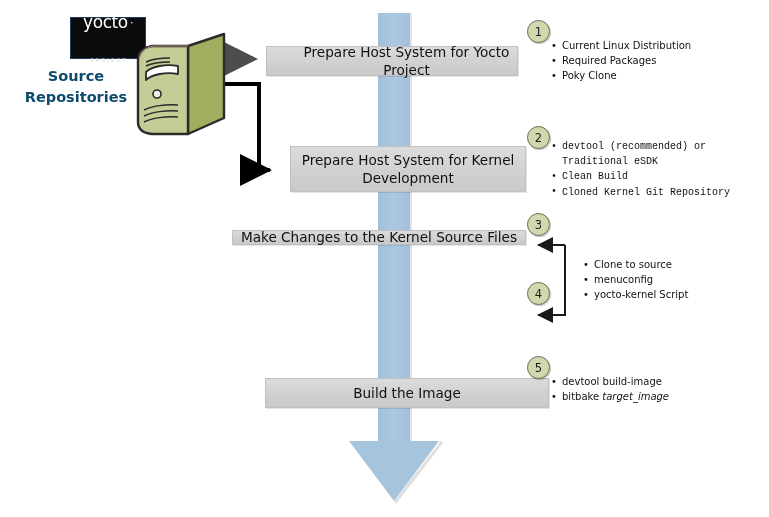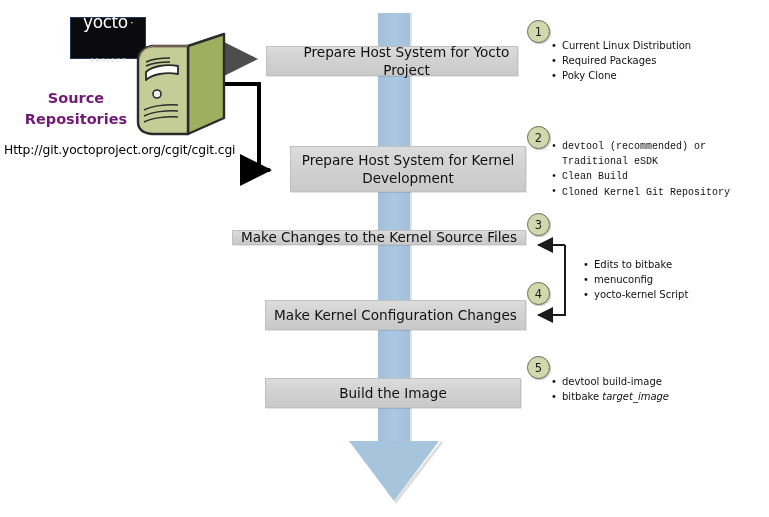--- a/index.html
+++ b/index.html
@@ -65,22 +65,21 @@
   }
 
   
   #source-repos-label {
     left: 14px; top: 66px;
     width: 124px;
     text-align: center;
     font-size: 14.5px;
     font-weight: bold;
     line-height: 1.45;
-    color: #701a75;
-    margin-top: 22px;
+    color: #0c4a6e;
   }
   #repo-url {
     left: 4px; top: 143px;
     font-size: 12.3px;
     color: #000;
     white-space: nowrap;
     letter-spacing: -0.1px;
   }
 
   
@@ -97,21 +96,21 @@
     text-align: center;
     font-size: 13.6px;
     color: #111;
     line-height: 1.35;
     box-shadow: 1px 1px 0 rgba(0,0,0,0.10);
   }
   #box-host-yocto       { left: 266px; top: 46px;  width: 252px; height: 30px; padding-left: 29px; }
   #box-host-kernel      { left: 290px; top: 146px; width: 236px; height: 46px; }
   #box-kernel-source    { left: 232px; top: 230px; width: 294px; height: 15px; }
   #box-kernel-config    { left: 265px; top: 300px; width: 261px; height: 30px; }
-  #box-build-image      { left: 265px; top: 378px; width: 256px; height: 30px; }
+  #box-build-image      { left: 265px; top: 378px; width: 284px; height: 30px; }
 
   
   .step-circle {
     width: 23px; height: 23px;
     border-radius: 50%;
     background: #d2d8ad;
     border: 1.4px solid #6d6f52;
     box-sizing: border-box;
     display: flex;
     align-items: center;
@@ -222,29 +221,27 @@
     <path d="M14,32 C20,29 30,28 38,28" fill="none" stroke="#2b2b2b" stroke-width="1.5"></path>
     <path d="M14,36 C20,33 30,32 38,32" fill="none" stroke="#2b2b2b" stroke-width="1.5"></path>
 
     <circle cx="25" cy="64" r="4" fill="#eeeeea" stroke="#2b2b2b" stroke-width="1.6"></circle>
 
     <path d="M12,80 C20,76 34,74 46,75" fill="none" stroke="#2b2b2b" stroke-width="1.5"></path>
     <path d="M12,86 C20,82 34,80 46,81" fill="none" stroke="#2b2b2b" stroke-width="1.5"></path>
     <path d="M12,92 C20,88 34,86 46,87" fill="none" stroke="#2b2b2b" stroke-width="1.5"></path>
   </svg>
 
-  <div class="abs" id="repo-url">Http://git.yoctoproject.org/cgit/cgit.cgi</div>
 
   <div class="abs proc-box" id="box-host-yocto">Prepare Host System for Yocto Project</div>
 
   <div class="abs proc-box" id="box-host-kernel">Prepare Host System for Kernel Development</div>
 
   <div class="abs proc-box" id="box-kernel-source">Make Changes to the Kernel Source Files</div>
 
-  <div class="abs proc-box" id="box-kernel-config">Make Kernel Configuration Changes</div>
 
   <div class="abs proc-box" id="box-build-image">Build the Image</div>
 
   <div class="abs step-circle" id="circle-1">1</div>
   <div class="abs step-circle" id="circle-2">2</div>
   <div class="abs step-circle" id="circle-3">3</div>
   <div class="abs step-circle" id="circle-4">4</div>
   <div class="abs step-circle" id="circle-5">5</div>
 
   <ul class="abs note-list" id="notes-1">
@@ -254,21 +251,21 @@
   </ul>
 
   <ul class="abs note-list" id="notes-2">
     <li>devtool (recommended) or
 Traditional eSDK</li>
     <li>Clean Build</li>
     <li>Cloned Kernel Git Repository</li>
   </ul>
 
   <ul class="abs note-list" id="notes-3">
-    <li>Edits to bitbake</li>
+    <li>Clone to source</li>
     <li>menuconfig</li>
     <li>yocto-kernel Script</li>
   </ul>
 
   <ul class="abs note-list" id="notes-5">
     <li>devtool build-image</li>
     <li><span>bitbake </span><span class="ital">target_image</span></li>
   </ul>
 
 </div>

